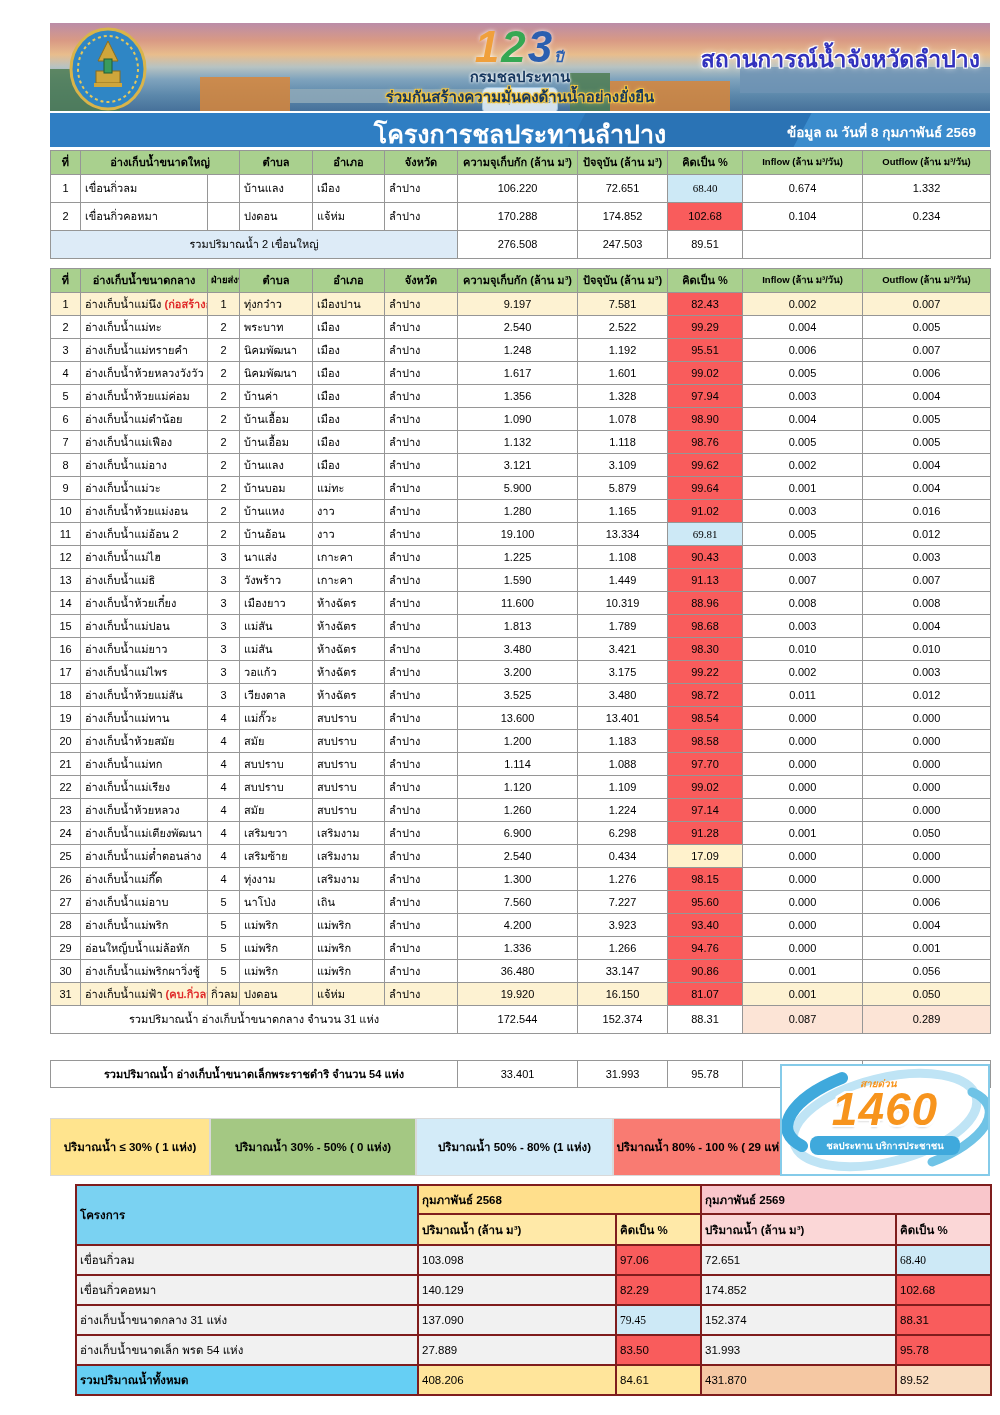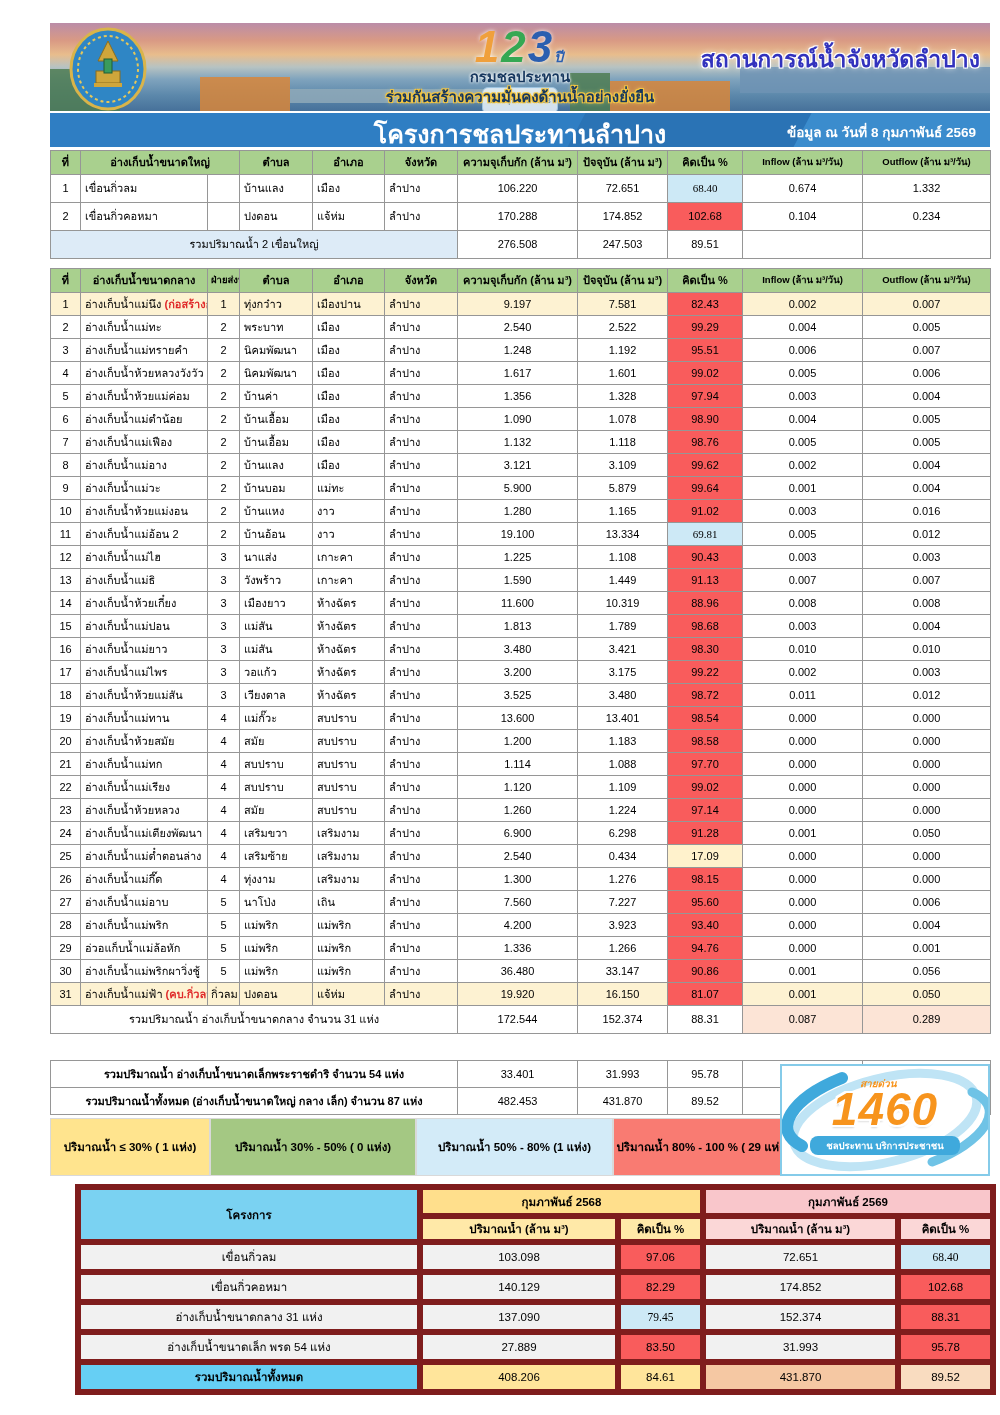--- a/index.html
+++ b/index.html
@@ -81,25 +81,25 @@
   .hotline svg { position:absolute; left:0; top:0; }
   .hl-small { position:absolute; left:78px; top:10px; font-size:10px; font-weight:bold; font-style:italic; color:#f7941d; z-index:2; }
   .hl-num { position:absolute; left:0; right:0; top:16px; text-align:center; font-size:46px; font-weight:bold; font-style:italic;
       color:#f7941d; z-index:2; letter-spacing:1px;
       text-shadow:-2px -2px 0 #fff, 2px -2px 0 #fff, -2px 2px 0 #fff, 2px 2px 0 #fff, 0 3px 2px rgba(0,0,0,.15); }
   .hl-band { position:absolute; left:28px; right:28px; top:70px; background:#3fa9dc; color:#fff; font-size:9.5px; font-weight:bold;
       text-align:center; border-radius:8px; padding:2px 16px; z-index:2; }
 
   
   .cmp { position:absolute; left:75px; top:1176px; width:915px; }
-  .cmp th, .cmp td { border:6px solid #7f1d1d; font-size:11.5px; text-align:center; white-space:nowrap; overflow:hidden;
+  .cmp th, .cmp td { border:2px solid #7f1d1d; font-size:11.5px; text-align:left; white-space:nowrap; overflow:hidden;
       padding:1px 3px; color:#000; }
   .cmp th { font-weight:bold; }
   .cmp .hrow1 th { height:29px; }
-  .cmp .hrow2 th { height:24px;border-radius:10px; }
+  .cmp .hrow2 th { height:31px; }
   .cmp td { height:30px; background:#f1f1f1; }
   .th-proj { background:#7ad2f2; font-size:14px; }
   .th-y68 { background:#ffdf8c; font-size:12.5px; }
   .th-y68s { background:#ffe9a8; }
   .th-p69 { background:#f9c6cb; font-size:12.5px; }
   .th-p69s { background:#fbd7d7; }
   .f-cyan { background:#66cff4 !important; font-weight:bold; font-size:13px; }
   .f-y2 { background:#ffe59b !important; }
   .f-peach { background:#f5c8a3 !important; }
   .f-peach2 { background:#f9dcc0 !important; }
@@ -602,21 +602,21 @@
           <td class="name">แม่พริก</td>
           <td class="name">ลำปาง</td>
           <td class="c">4.200</td>
           <td class="c">3.923</td>
           <td class="c f-red">93.40</td>
           <td class="c">0.000</td>
           <td class="c">0.004</td>
         </tr>
         <tr>
           <td class="c">29</td>
-          <td class="name">อ่วอแก็บน้ำแม่ล้อหัก</td>
+          <td class="name">อ่อนใหญ็บน้ำแม่ล้อหัก</td>
           <td class="c">5</td>
           <td class="name">แม่พริก</td>
           <td class="name">แม่พริก</td>
           <td class="name">ลำปาง</td>
           <td class="c">1.336</td>
           <td class="c">1.266</td>
           <td class="c f-red">94.76</td>
           <td class="c">0.000</td>
           <td class="c">0.001</td>
         </tr>
@@ -672,28 +672,20 @@
         <col style="width:75px">
         <col style="width:120px">
         <col style="width:128px">
     </colgroup>
     <tbody>
         <tr>
           <td class="sum-label" colspan="6">รวมปริมาณน้ำ อ่างเก็บน้ำขนาดเล็กพระราชดำริ  จำนวน 54  แห่ง</td>
           <td class="c">33.401</td>
           <td class="c">31.993</td>
           <td class="c">95.78</td>
-          <td class="c"></td>
-          <td class="c"></td>
-        </tr>
-        <tr>
-          <td class="sum-label" colspan="6">รวมปริมาณน้ำทั้งหมด (อ่างเก็บน้ำขนาดใหญ่ กลาง เล็ก) จำนวน 87 แห่ง</td>
-          <td class="c">482.453</td>
-          <td class="c">431.870</td>
-          <td class="c">89.52</td>
           <td class="c"></td>
           <td class="c"></td>
         </tr>
       </tbody>
   </table>
 
   <div class="legend">
     <div class="lg lg-0">ปริมาณน้ำ ≤ 30% ( 1 แห่ง)</div>
     <div class="lg lg-1">ปริมาณน้ำ 30% - 50%  ( 0 แห่ง)</div>
     <div class="lg lg-2">ปริมาณน้ำ 50% - 80%  (1 แห่ง)</div>

